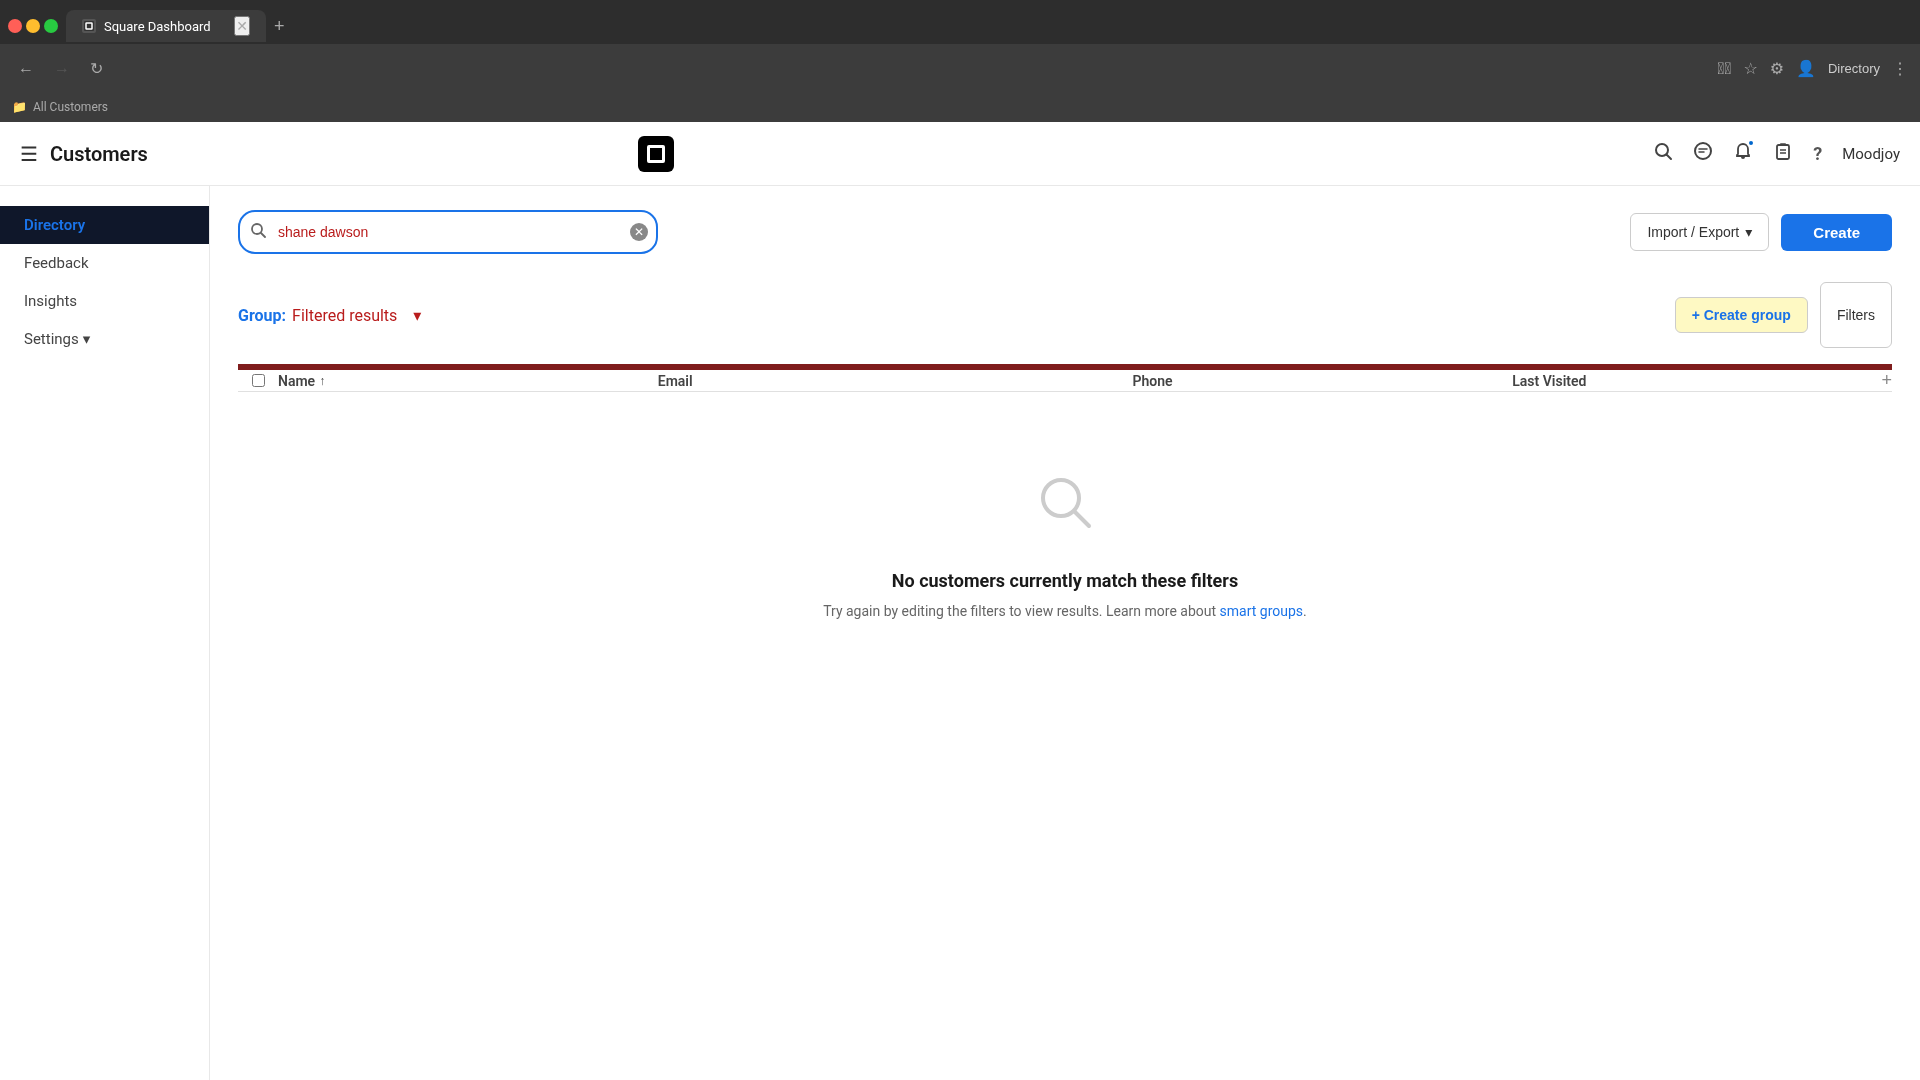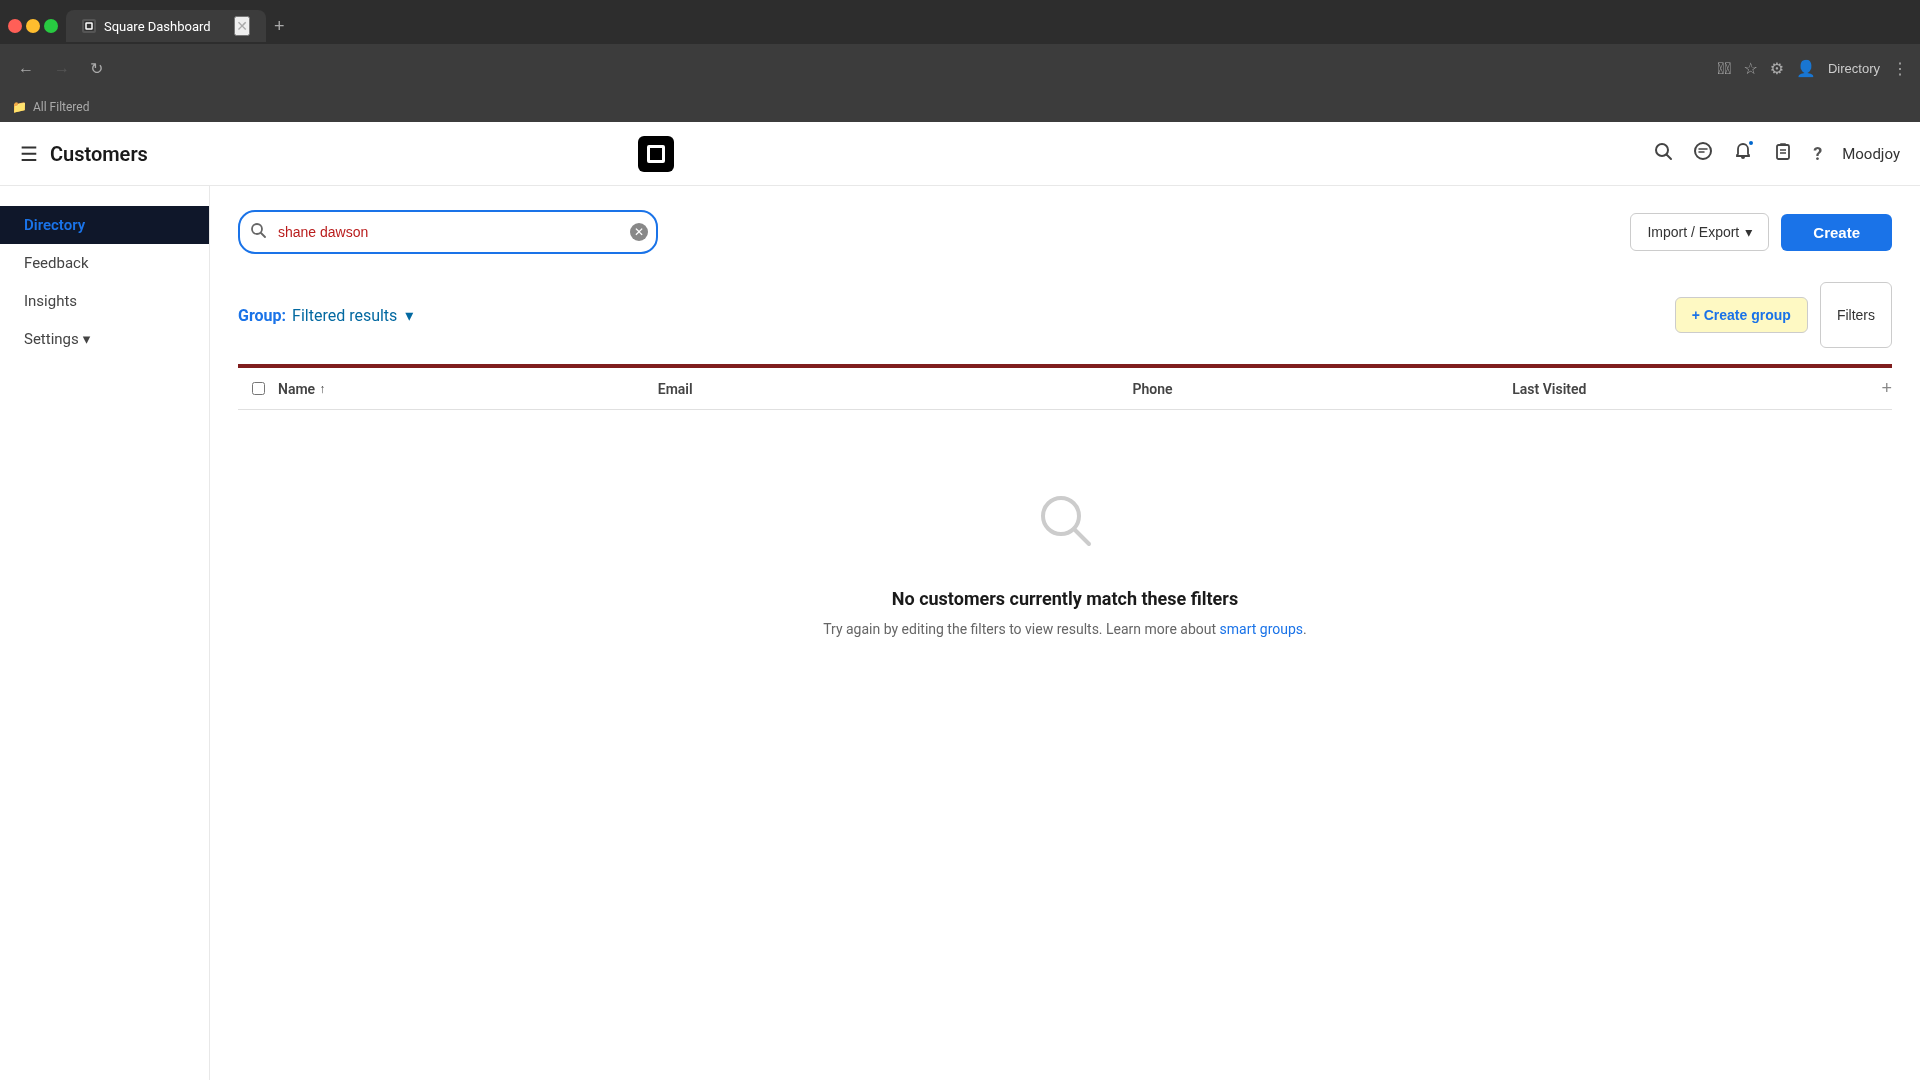--- a/index.html
+++ b/index.html
@@ -63,27 +63,27 @@
     @keyframes blink { 50% { opacity: 0; } }
 
     .search-actions { display: flex; gap: 12px; align-items: center; }
     .import-export-btn { border: 1px solid #ccc; background: #fff; padding: 10px 16px; border-radius: 6px; font-size: 14px; color: #333; cursor: pointer; display: flex; align-items: center; gap: 6px; }
     .create-btn { background: #1a73e8; color: #fff; border: none; padding: 10px 32px; border-radius: 6px; font-size: 15px; font-weight: 600; cursor: pointer; }
 
     
     .group-row { display: flex; align-items: center; justify-content: space-between; margin-bottom: 16px; }
     .group-label { display: flex; align-items: center; gap: 6px; font-size: 16px; }
     .group-key { font-weight: 700; color: #1a73e8; }
-    .group-value { color: #0369a1; cursor: pointer; display: flex; align-items: center; gap: 8px; }
+    .group-value { color: #b91c1c; cursor: pointer; display: flex; align-items: center; gap: 16px; }
     .group-actions { display: flex; align-items: center; gap: 12px; }
     .create-group-btn { border: 1px solid #ccc; background: #fef9c3; padding: 9px 16px; border-radius: 6px; font-size: 14px; color: #1a73e8; cursor: pointer; display: flex; align-items: center; gap: 6px; font-weight: 600; }
     .filters-btn { border: 1px solid #ccc; background: #fff; padding: 24px 16px; border-radius: 6px; font-size: 14px; color: #333; cursor: pointer; }
 
     
-    .table-header { display: flex; align-items: center; border-top: 4px solid #7f1d1d; border-bottom: 1px solid #e0e0e0; padding: 10px 0; }
+    .table-header { display: flex; align-items: center; border-top: 6px solid #7f1d1d; border-bottom: 1px solid #e0e0e0; padding: 0 0; }
     .col-checkbox { width: 40px; flex-shrink: 0; display: flex; align-items: center; justify-content: center; }
     .col-name { flex: 2; font-size: 14px; font-weight: 600; color: #444; display: flex; align-items: center; gap: 4px; cursor: pointer; }
     .col-email { flex: 2.5; font-size: 14px; font-weight: 600; color: #444; }
     .col-phone { flex: 2; font-size: 14px; font-weight: 600; color: #444; }
     .col-last-visited { flex: 2; font-size: 14px; font-weight: 600; color: #444; display: flex; align-items: center; justify-content: space-between; }
     .add-col-btn { background: none; border: none; color: #888; font-size: 18px; cursor: pointer; }
 
     
     .empty-state { display: flex; flex-direction: column; align-items: center; justify-content: center; padding: 80px 0 40px; }
     .empty-search-icon { font-size: 56px; color: #ccc; margin-bottom: 24px; }
@@ -127,21 +127,21 @@
       <span class="nav-icon">👤</span>
       <button class="incognito-badge">
         <span>Directory</span>
       </button>
       <span class="nav-icon">⋮</span>
     </div>
   </div>
 
   <div class="bookmarks-bar">
     <span style="color:#aaa;font-size:12px;margin-right:6px;">📁</span>
-    <span class="bookmarks-label">All Filtered</span>
+    <span class="bookmarks-label">All Customers</span>
   </div>
 </div>
 
 <div class="app">
 
   <div class="top-nav">
     <button class="hamburger-btn">
       <span>☰</span>
     </button>
     <span class="app-title">Customers</span>

